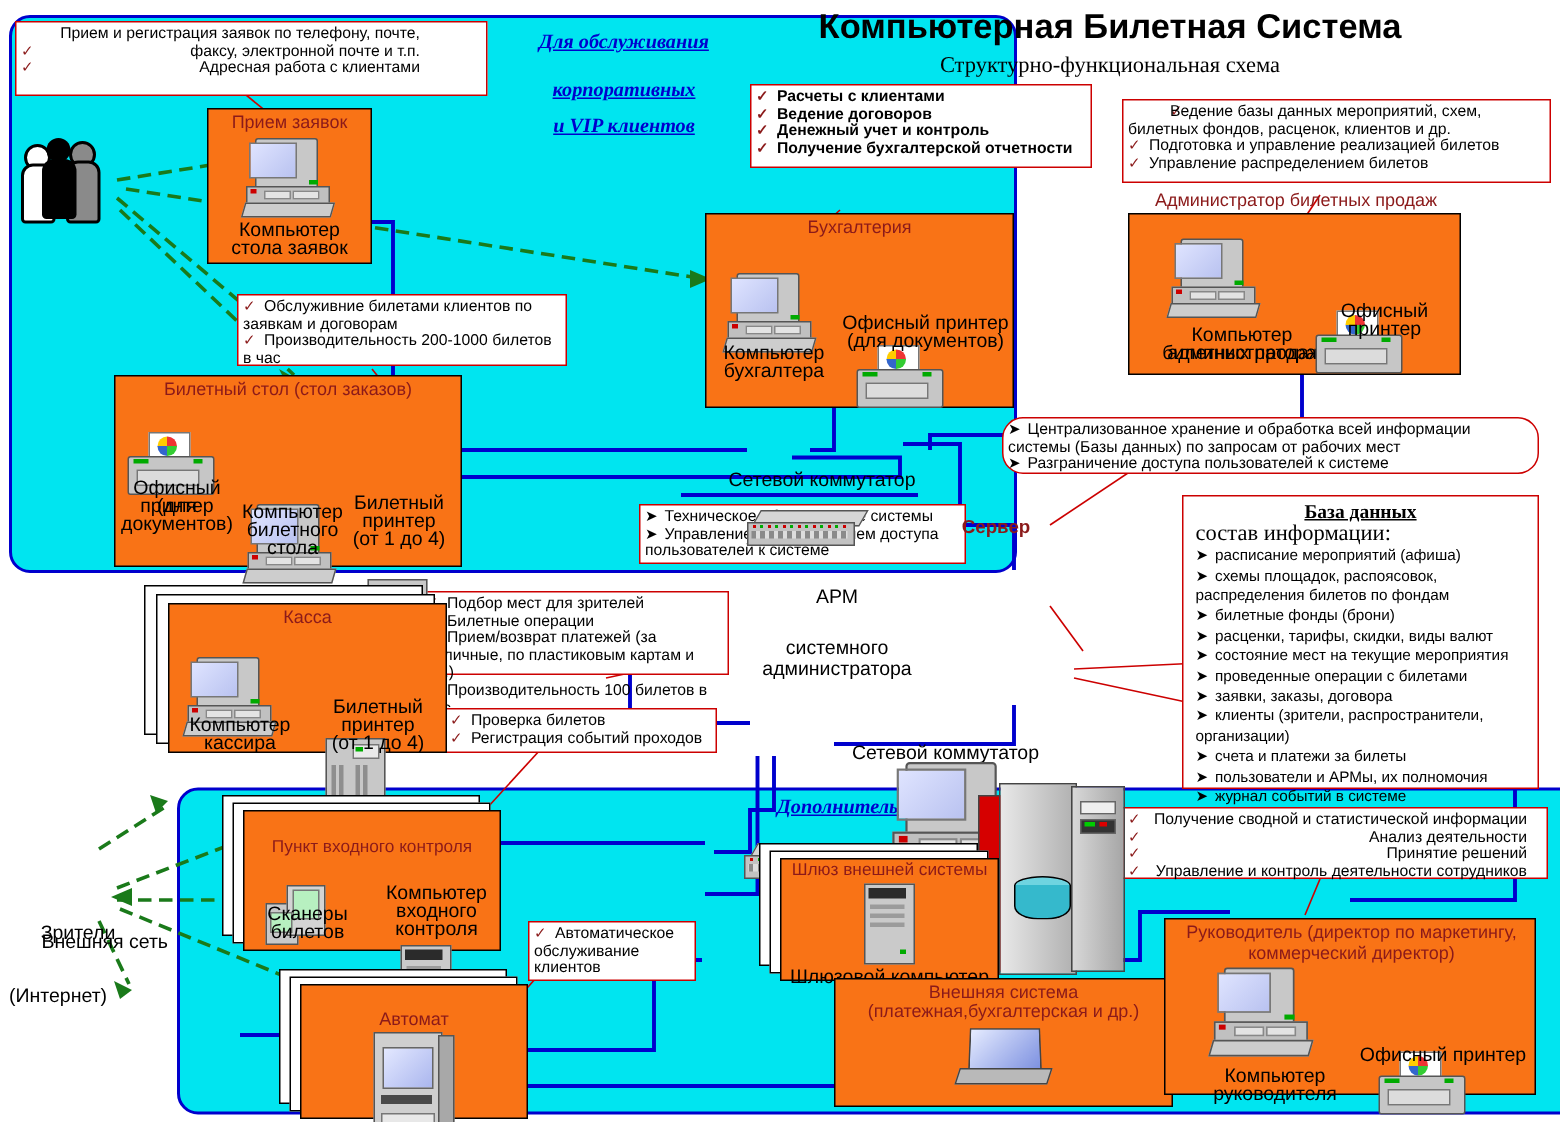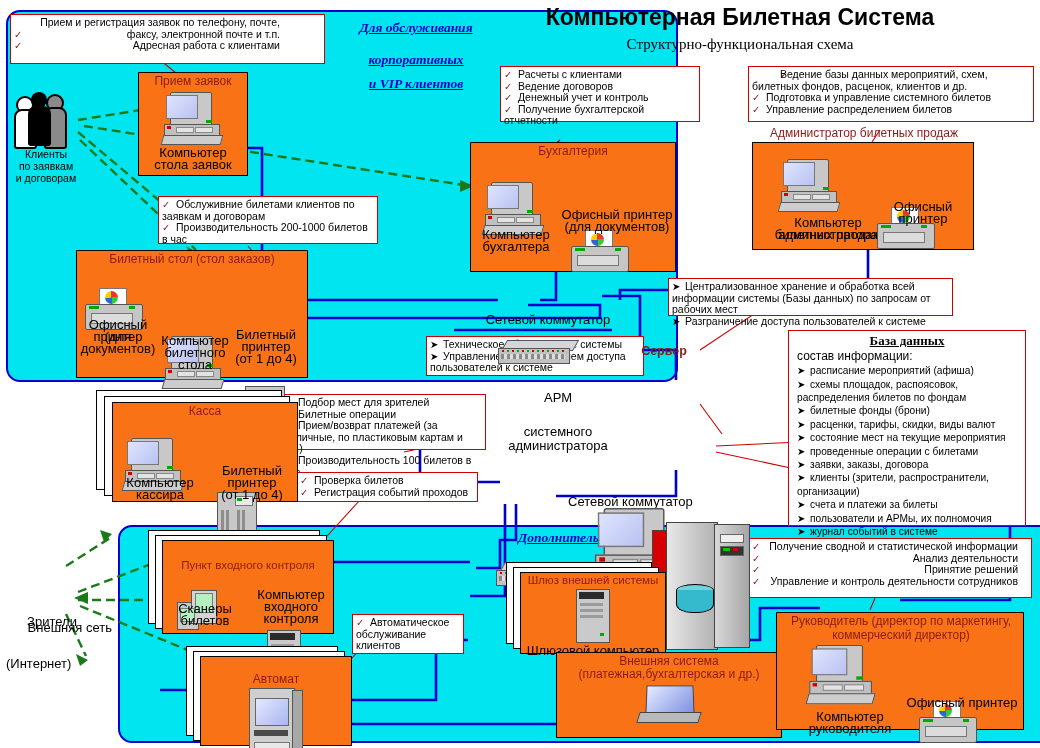--- a/index.html
+++ b/index.html
@@ -215,39 +215,39 @@
   <div class="abs bluelabel" style="left:316px;top:20px;width:200px;">Для обслуживания</div>
   <div class="abs bluelabel" style="left:316px;top:52px;width:200px;">корпоративных</div>
   <div class="abs bluelabel" style="left:316px;top:76px;width:200px;">и VIP клиентов</div>
   <div class="abs bluelabel" style="left:470px;top:530px;width:280px;">Дополнительные компоненты</div>
 
   <div class="abs rbox" style="left:10px;top:14px;width:315px;height:50px;">
     <div><span class="chk">✓</span><span style="display:inline-block;width:252px;text-align:right;">Прием и регистрация заявок  по телефону, почте, факсу, электронной почте и т.п.</span></div>
     <div><span class="chk">✓</span><span style="display:inline-block;width:252px;text-align:right;">Адресная работа с клиентами</span></div>
   </div>
 
-  <div class="abs rbox" style="left:500px;top:66px;width:200px;height:56px;">
+  <div class="abs rbox" style="left:500px;top:56px;width:228px;height:56px;font-weight:bold;">
     <div><span class="chk">✓</span><span>Расчеты с клиентами</span></div>
     <div><span class="chk">✓</span><span>Ведение договоров</span></div>
     <div><span class="chk">✓</span><span>Денежный учет и контроль</span></div>
     <div><span class="chk">✓</span><span>Получение бухгалтерской отчетности</span></div>
   </div>
 
   <div class="abs rbox" style="left:748px;top:66px;width:286px;height:56px;">
     <div style="text-indent:14px;"><span class="chk">✓</span><span>Ведение  базы данных мероприятий, схем, билетных фондов, расценок, клиентов и др.</span></div>
-    <div><span class="chk">✓</span><span>Подготовка и управление системного билетов</span></div>
+    <div><span class="chk">✓</span><span>Подготовка и управление реализацией билетов</span></div>
     <div><span class="chk">✓</span><span>Управление распределением билетов</span></div>
   </div>
 
   <div class="abs rbox" style="left:158px;top:196px;width:220px;height:48px;">
     <div><span class="chk">✓</span><span>Обслуживние билетами клиентов по заявкам и договорам</span></div>
     <div><span class="chk">✓</span><span>Производительность 200-1000 билетов в час</span></div>
   </div>
 
-  <div class="abs rbox" style="left:668px;top:278px;width:285px;height:38px;">
+  <div class="abs rbox" style="left:668px;top:278px;width:358px;height:38px;border-radius:14px;">
     <div><span class="arw">➤</span><span>Централизованное хранение и обработка всей информации системы (Базы данных) по запросам от рабочих мест</span></div>
     <div><span class="arw">➤</span><span>Разграничение доступа пользователей к системе</span></div>
   </div>
 
   <div class="abs rbox" style="left:426px;top:336px;width:218px;height:40px;">
     <div><span class="arw">➤</span><span>Техническое обслуживание системы</span></div>
     <div><span class="arw">➤</span><span>Управление разграничением доступа пользователей к системе</span></div>
   </div>
 
   <div class="abs rbox" style="left:280px;top:394px;width:206px;height:56px;">
@@ -259,39 +259,34 @@
 
   <div class="abs rbox" style="left:296px;top:472px;width:182px;height:30px;">
     <div><span class="chk">✓</span><span>Проверка билетов</span></div>
     <div><span class="chk">✓</span><span>Регистрация  событий проходов</span></div>
   </div>
 
   <div class="abs rbox" style="left:352px;top:614px;width:112px;height:40px;">
     <div><span class="chk">✓</span><span>Автоматическое обслуживание клиентов</span></div>
   </div>
 
-  <div class="abs rbox" style="left:748px;top:538px;width:284px;height:60px;">
+  <div class="abs rbox" style="left:748px;top:538px;width:284px;height:48px;">
     <div><span class="chk">✓</span><span style="display:inline-block;width:252px;text-align:right;">Получение сводной и статистической информации</span></div>
     <div><span class="chk">✓</span><span style="display:inline-block;width:252px;text-align:right;">Анализ деятельности</span></div>
     <div><span class="chk">✓</span><span style="display:inline-block;width:252px;text-align:right;">Принятие решений</span></div>
     <div><span class="chk">✓</span><span style="display:inline-block;width:252px;text-align:right;">Управление и контроль деятельности сотрудников</span></div>
   </div>
 
   <div class="abs people" style="left:12px;top:92px;">
     <i class="hd" style="left:4px;top:4px;width:14px;height:14px;background:#fff;border:2px solid #000;"></i>
     <i class="bd" style="left:2px;top:17px;width:19px;height:36px;background:#fff;border:2px solid #000;"></i>
     <i class="hd" style="left:34px;top:2px;width:14px;height:14px;background:#8a8a8a;border:2px solid #000;"></i>
     <i class="bd" style="left:32px;top:15px;width:19px;height:38px;background:#8a8a8a;border:2px solid #000;"></i>
     <i class="hd" style="left:19px;top:0px;width:16px;height:16px;background:#000;"></i>
     <i class="bd" style="left:16px;top:14px;width:23px;height:40px;background:#000;"></i>
-  </div>
-  <div class="abs" style="left:0px;top:148px;width:92px;text-align:center;font-size:10.5px;line-height:12px;color:#000;">
-    <div>Клиенты</div>
-    <div>по заявкам</div>
-    <div>и договорам</div>
   </div>
 
   <div class="abs node" style="left:138px;top:72px;width:110px;height:104px;">
     <div class="node-title" style="margin-top:2px;">Прием заявок</div>
     <div class="pc" style="margin:4px auto 0;">
       <div class="mon"></div>
         <div class="scr"></div>
         <div class="grn"></div>
       <div class="base"></div>
         <div class="led"></div>
@@ -462,21 +457,21 @@
       <div class="gled"></div>
       <div class="rled"></div>
     <div class="db-cyl">
       <div class="top"></div>
         <div class="body"></div>
     </div>
   </div>
 
   <div class="abs rbox" style="left:788px;top:330px;width:238px;height:196px;padding:4px 8px;">
     <div class="dbtitle" style="margin-bottom:4px;">База данных</div>
-    <div style="font-size:12px;margin-bottom:2px;">состав информации:</div>
+    <div style="font-size:15px;margin-bottom:2px;font-family:Liberation Serif, serif;">состав информации:</div>
     <div style="font-size:10.2px;line-height:13.4px;">
       <div><span class="arw">➤</span><span>расписание мероприятий (афиша)</span></div>
       <div><span class="arw">➤</span><span>схемы площадок, распоясовок, распределения билетов по фондам</span></div>
       <div><span class="arw">➤</span><span>билетные фонды (брони)</span></div>
       <div><span class="arw">➤</span><span>расценки, тарифы, скидки, виды валют</span></div>
       <div><span class="arw">➤</span><span>состояние мест на текущие мероприятия</span></div>
       <div><span class="arw">➤</span><span>проведенные операции с билетами</span></div>
       <div><span class="arw">➤</span><span>заявки, заказы, договора</span></div>
       <div><span class="arw">➤</span><span>клиенты (зрители, распространители, организации)</span></div>
       <div><span class="arw">➤</span><span>счета и платежи за билеты</span></div>

